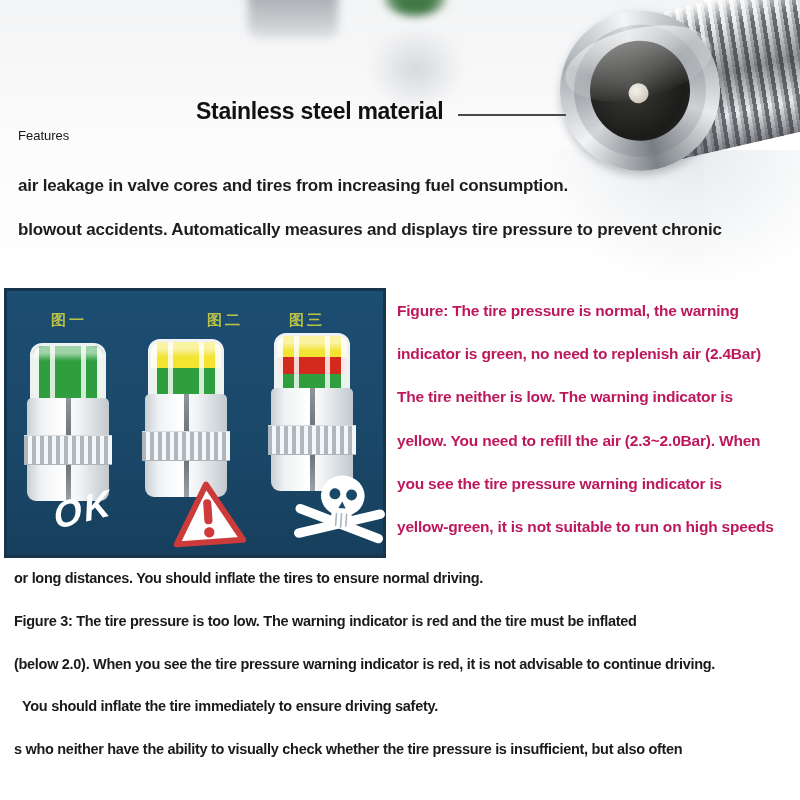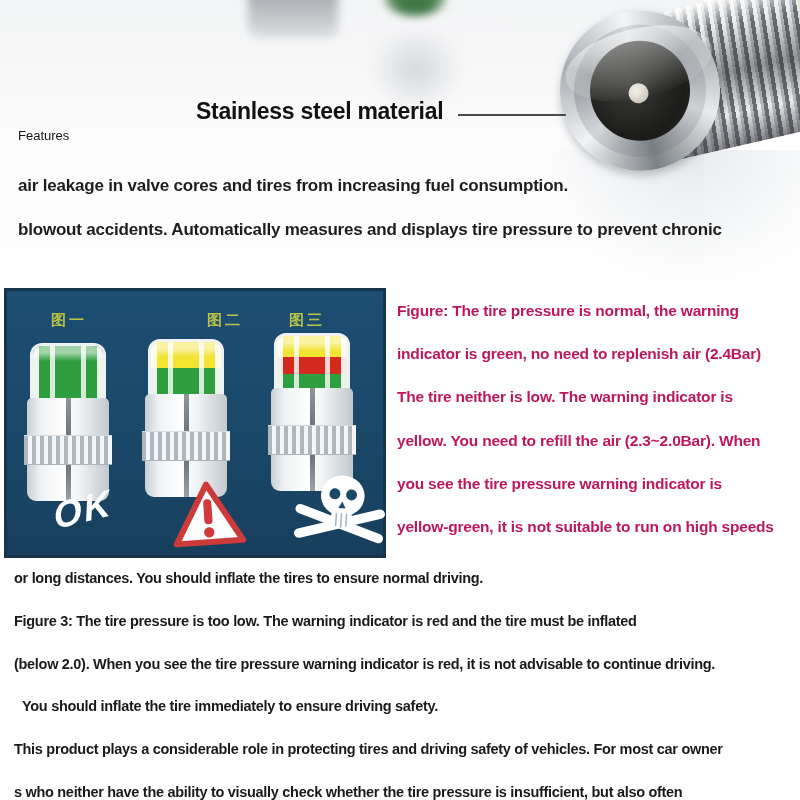--- a/index.html
+++ b/index.html
@@ -192,15 +192,14 @@
   <div>yellow. You need to refill the air (2.3~2.0Bar). When</div>
   <div>you see the tire pressure warning indicator is</div>
   <div>yellow-green, it is not suitable to run on high speeds</div>
 </div>
 
 <div class="bodytext">
   <div>or long distances. You should inflate the tires to ensure normal driving.</div>
   <div>Figure 3: The tire pressure is too low. The warning indicator is red and the tire must be inflated</div>
   <div>(below 2.0). When you see the tire pressure warning indicator is red, it is not advisable to continue driving.</div>
   <div class="indent">You should inflate the tire immediately to ensure driving safety.</div>
-  <div>This product plays a considerable role in protecting tires and driving safety of vehicles. For most car owner</div>
   <div>s who neither have the ability to visually check whether the tire pressure is insufficient, but also often</div>
 </div>
 
 </body></html>

